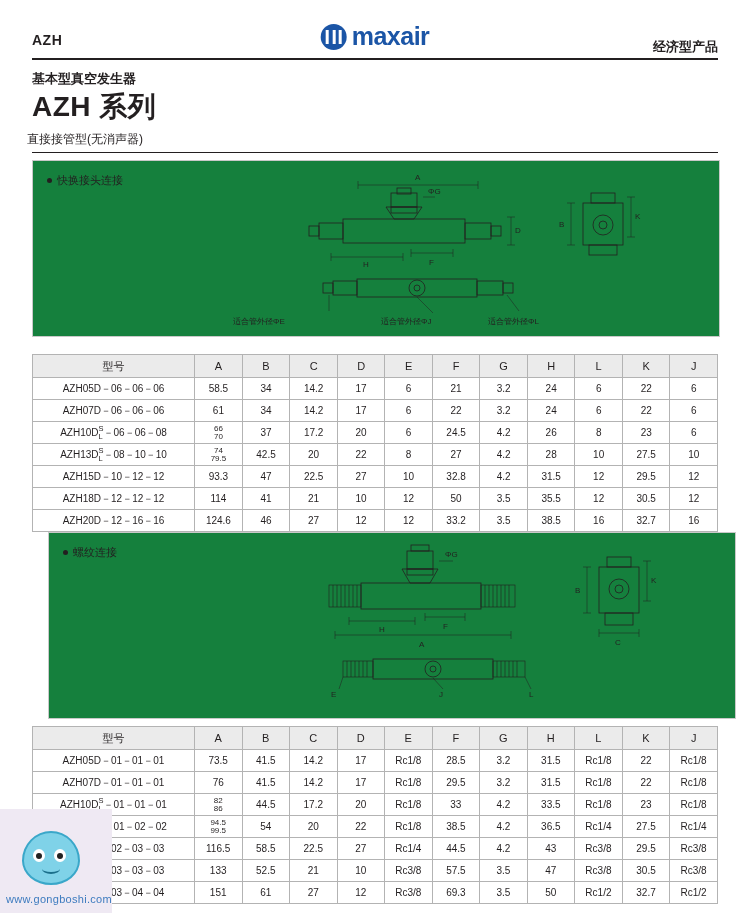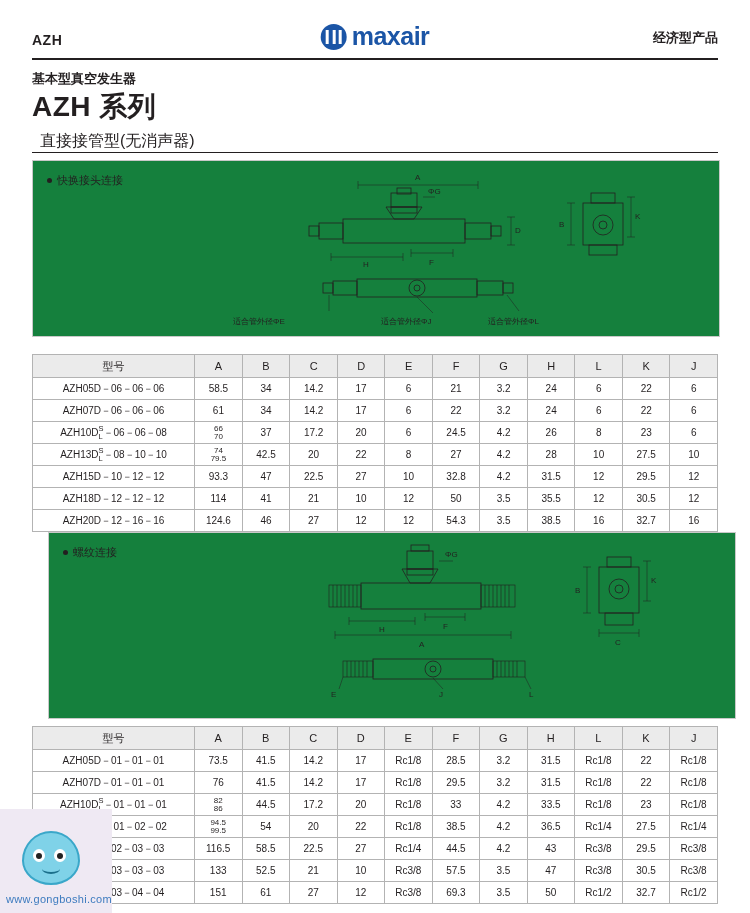--- a/index.html
+++ b/index.html
@@ -6,37 +6,37 @@
   body{
     width:750px;height:913px;background:#ffffff;
     font-family:"Liberation Sans",sans-serif;
     color:#231f20;position:relative;overflow:hidden;
   }
   .page{position:relative;width:632px;height:913px;}
 
   
   .header{position:absolute;left:32px;top:22px;width:686px;height:40px;}
   .hdr-left{position:absolute;left:0;top:10px;font-size:14px;font-weight:bold;letter-spacing:.5px;}
-  .hdr-right{position:absolute;right:0;top:7px;font-size:13px;font-weight:bold;}
+  .hdr-right{position:absolute;right:0;top:16px;font-size:13px;font-weight:bold;}
   .logo{position:absolute;left:50%;top:0;transform:translateX(-50%);display:flex;align-items:center;gap:5px;}
   .logo-mark{width:26px;height:26px;border-radius:50%;background:#1b55a6;position:relative;display:inline-block;}
   .logo-mark:before{
     content:"";position:absolute;left:5px;top:6px;width:16px;height:14px;
     background:
       linear-gradient(#fff,#fff) 0 0/3px 14px no-repeat,
       linear-gradient(#fff,#fff) 6.5px 0/3px 14px no-repeat,
       linear-gradient(#fff,#fff) 13px 0/3px 14px no-repeat;
   }
   .logo-text{font-size:25px;font-weight:bold;color:#1b55a6;letter-spacing:-.5px;font-family:"Liberation Sans",sans-serif;}
   .hdr-rule{position:absolute;left:32px;top:58px;width:686px;height:2px;background:#231f20;}
 
   
   .t1{position:absolute;left:32px;top:70px;font-size:13px;font-weight:bold;}
   .t2{position:absolute;left:32px;top:88px;font-size:28px;font-weight:bold;letter-spacing:.5px;}
-  .t3{position:absolute;left:40px;top:131px;font-size:16px;}
+  .t3{position:absolute;left:27px;top:131px;font-size:12px;}
   .t3-rule{position:absolute;left:32px;top:152px;width:686px;height:1px;background:#231f20;}
 
   
   .figbox{position:absolute;border:1px solid #c9c9c9;background:#15803d;}
   .fig-label{position:absolute;font-size:11px;display:flex;align-items:center;gap:5px;}
   .bullet{width:5px;height:5px;background:#231f20;border-radius:50%;display:inline-block;}
 
   
   table{border-collapse:collapse;position:absolute;font-size:10px;}
   table td,table th{border:1px solid #b3b3b3;text-align:center;font-weight:normal;padding:0;height:21px;}
@@ -257,21 +257,21 @@
           <td>30.5</td>
           <td>12</td>
         </tr>
         <tr>
           <td class="model">AZH20D－12－16－16</td>
           <td>124.6</td>
           <td>46</td>
           <td>27</td>
           <td>12</td>
           <td>12</td>
-          <td>54.3</td>
+          <td>33.2</td>
           <td>3.5</td>
           <td>38.5</td>
           <td>16</td>
           <td>32.7</td>
           <td>16</td>
         </tr>
       </tbody>
   </table>
 
   <div class="figbox" style="left:32px;top:532px;width:686px;height:185px;margin-left:16px;">

